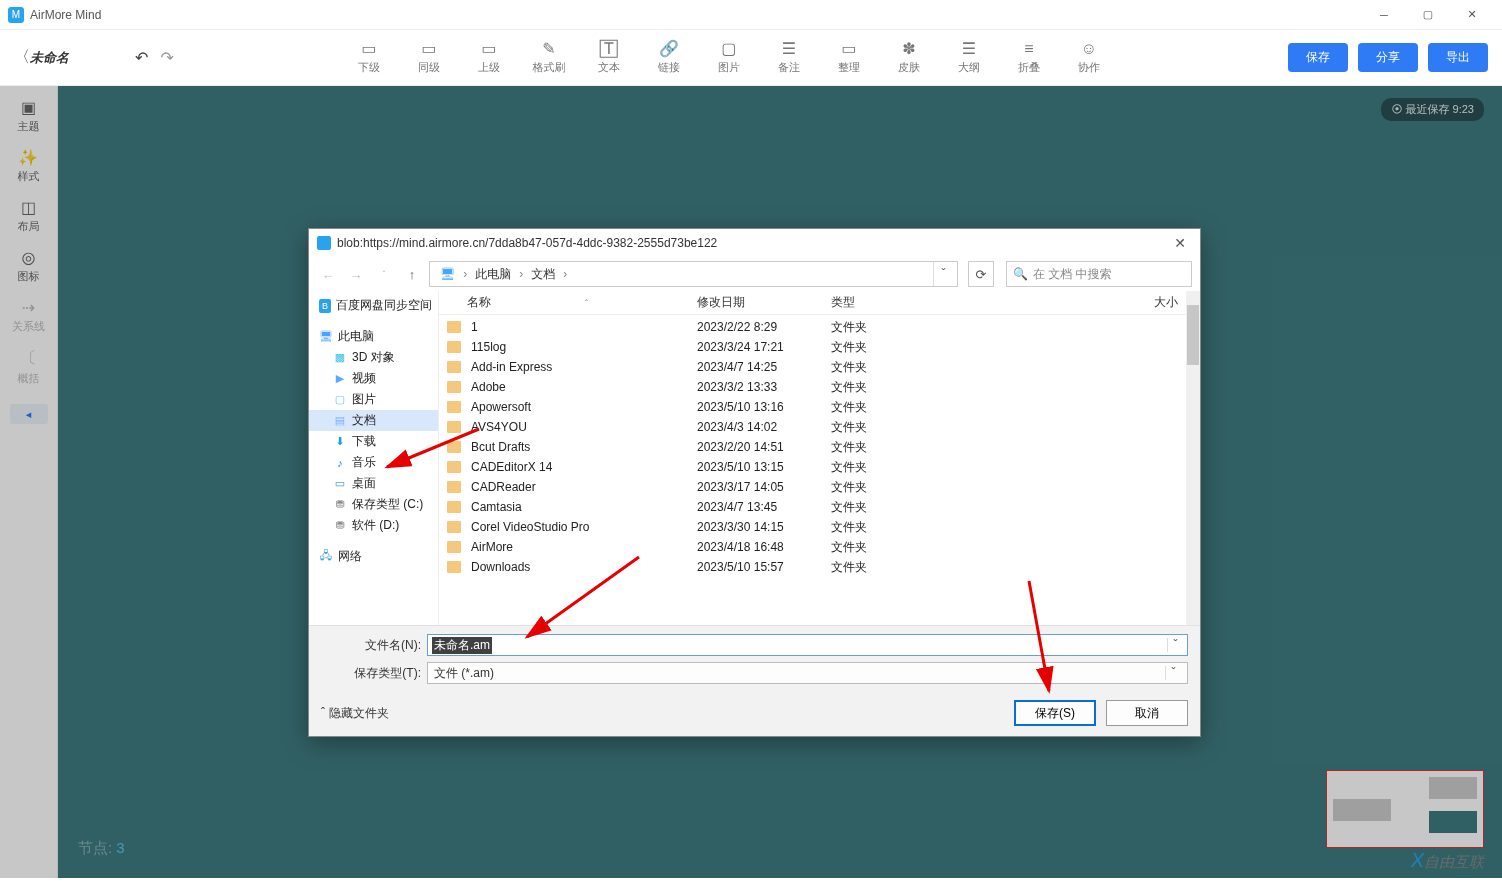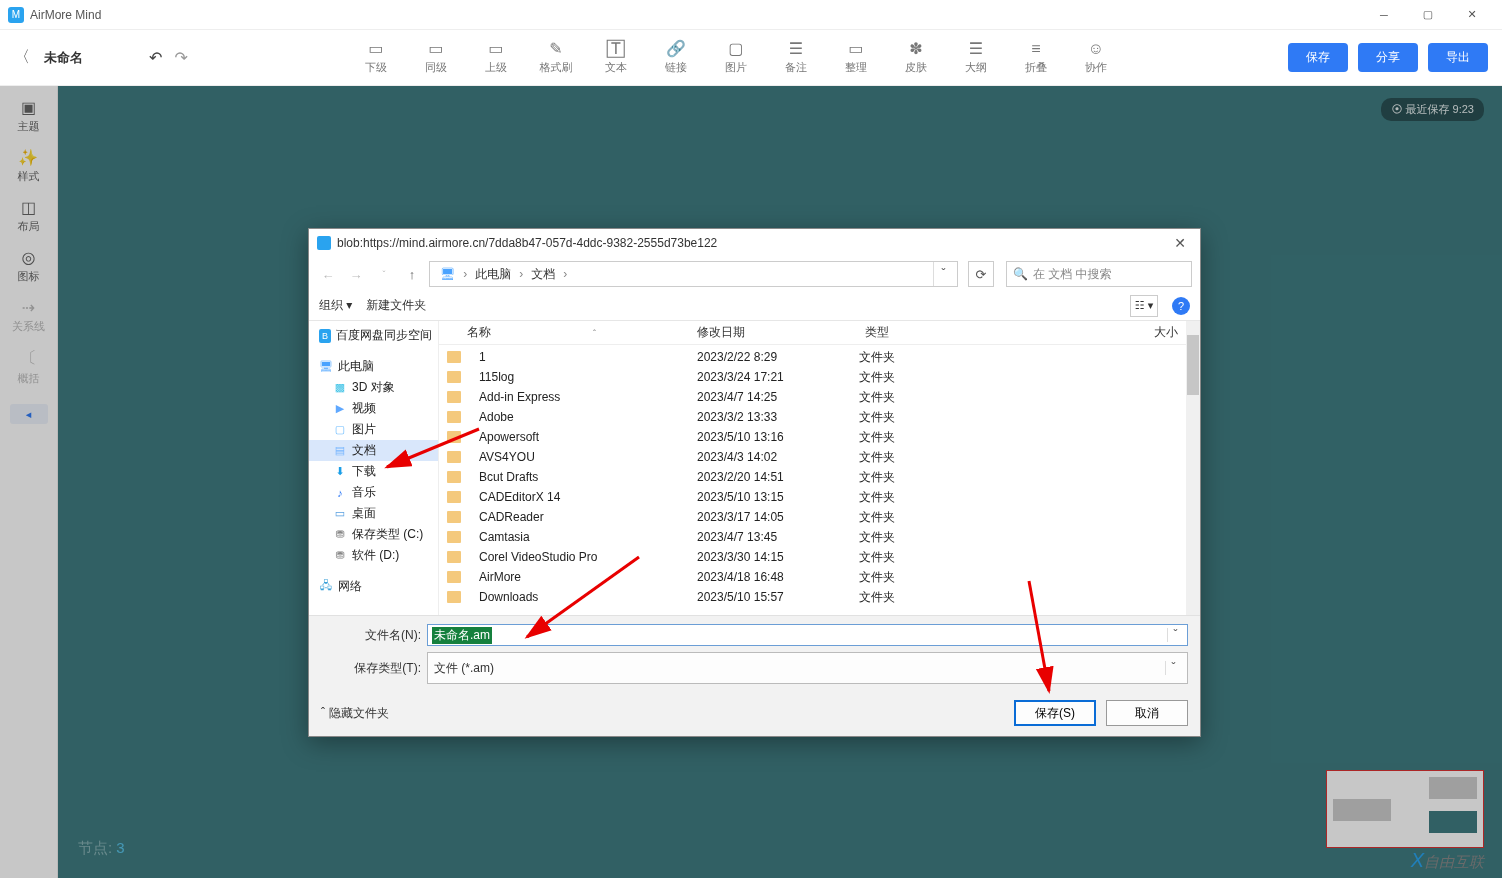--- a/index.html
+++ b/index.html
@@ -4,21 +4,21 @@
 <style>
 html,body{margin:0;padding:0;width:1502px;height:882px;font-family:"Microsoft YaHei","Segoe UI",sans-serif;font-size:12px;overflow:hidden;background:#fff;}
 *{box-sizing:border-box;}
 
 .titlebar{height:30px;background:#fff;display:flex;align-items:center;padding:0 8px;color:#555;border-bottom:1px solid #eee;}
 .titlebar .logo{width:16px;height:16px;background:#2aa3ef;border-radius:3px;display:flex;align-items:center;justify-content:center;color:#fff;font-size:10px;margin-right:6px;}
 .titlebar .spacer{flex:1;}
 .titlebar .winbtn{width:44px;height:28px;display:flex;align-items:center;justify-content:center;color:#555;font-size:11px;}
 
 .apptoolbar{height:56px;background:#fff;display:flex;align-items:center;padding:0 14px;border-bottom:1px solid #eee;color:#666;}
-.apptoolbar .docname{font-size:13px;font-weight:bold;color:#333;margin-left:14px;}
+.apptoolbar .docname{font-size:13px;font-weight:bold;color:#333;margin-left:0;font-style:italic;}
 .apptoolbar .tbgroup{display:flex;flex:1;justify-content:center;gap:24px;}
 .tbitem{display:flex;flex-direction:column;align-items:center;gap:2px;font-size:11px;color:#777;width:36px;}
 .tbitem .gly{font-size:16px;height:18px;line-height:18px;}
 .apptoolbar .btn{background:#2f7af5;color:#fff;padding:6px 18px;border-radius:4px;font-size:12px;margin-left:10px;}
 
 .appmain{position:relative;height:792px;display:flex;}
 .leftrail{width:58px;background:#fff;border-right:1px solid #eee;display:flex;flex-direction:column;align-items:center;padding-top:8px;gap:6px;}
 .railitem{display:flex;flex-direction:column;align-items:center;gap:2px;font-size:11px;color:#666;width:100%;padding:4px 0;}
 .railitem .gly{font-size:16px;}
 .railitem.dis{color:#bbb;}
@@ -68,35 +68,35 @@
 .ic.doc{color:#77b6ff;}
 .ic.down{color:#1a9ee7;}
 .ic.music{color:#2f7af5;}
 .ic.desk{color:#5aa0e0;}
 .ic.drive{color:#888;}
 .ic.baidu{background:#2aa3ef;color:#fff;border-radius:2px;font-size:9px;}
 .ic.net{color:#3aa0d8;}
 .filepane{flex:1;display:flex;flex-direction:column;}
 .fhdr{height:24px;display:flex;align-items:center;border-bottom:1px solid #eee;font-size:12px;color:#333;}
 .fcol{padding:0 8px;overflow:hidden;}
-.c-name{width:250px;display:flex;align-items:center;gap:12px;}
+.c-name{width:250px;display:flex;align-items:center;gap:4px;}
 .c-date{width:134px;}
-.c-type{width:108px;text-align:center;}
+.c-type{width:108px;}
 .c-size{flex:1;text-align:right;}
 .flist{flex:1;overflow:hidden;padding:2px 0;}
 .frow{height:20px;display:flex;align-items:center;font-size:12px;color:#222;}
 .fdr{width:14px;height:12px;background:#f4c97d;border-radius:1px;margin-right:6px;display:inline-block;}
 .sbr{width:14px;background:#f0f0f0;display:flex;flex-direction:column;}
 .sbr .th{height:60px;background:#c6c6c6;margin:14px 1px 0;}
 .dlg-foot{background:#f2f2f2;padding:8px 12px 10px;border-top:1px solid #e1e1e1;}
 .ffrow{display:flex;align-items:center;margin-bottom:6px;}
 .ffrow label{width:100px;text-align:right;margin-right:6px;color:#333;font-size:12px;}
 .ffrow .inp{flex:1;height:22px;border:1px solid #6b9ed6;background:#fff;display:flex;align-items:center;padding:0 4px;}
-.ffrow .sel{flex:1;height:32px;border:1px solid #bbb;background:#fdfdfd;display:flex;align-items:center;padding:0 6px;color:#333;}
-.inp .seltext{background:#15803d;color:#fff;padding:0 2px;}
+.ffrow .sel{flex:1;height:22px;border:1px solid #bbb;background:#fdfdfd;display:flex;align-items:center;padding:0 6px;color:#333;}
+.inp .seltext{background:#404040;color:#fff;padding:0 2px;}
 .caret{width:16px;text-align:center;color:#555;border-left:1px solid #ddd;}
 .dlg-actions{display:flex;align-items:center;margin-top:16px;}
 .hidebtn{color:#333;display:flex;align-items:center;gap:4px;}
 .dlg-actions .sp{flex:1;}
 .winbtn2{width:82px;height:26px;border:1px solid #999;background:#fdfdfd;display:flex;align-items:center;justify-content:center;margin-left:10px;}
 .winbtn2.primary{border:2px solid #0a6cd6;}
 
 .arrows{position:absolute;left:0;top:0;width:893px;height:509px;pointer-events:none;}
 </style>
 </head>
@@ -243,27 +243,20 @@
         <span class="crumb sep">›</span>
         <div style="flex:1"></div>
         <div class="crumbdrop">ˇ</div>
       </div>
       <div class="refresh">⟳</div>
       <div class="searchbox">
         <span style="margin-right:5px;">🔍</span>
         <span>在 文档 中搜索</span>
       </div>
     </div>
-    <div class="dlg-tools">
-      <div><span>组织</span> ▾</div>
-      <div>新建文件夹</div>
-      <div class="sp"></div>
-      <div class="viewbtn">☷ ▾</div>
-      <div class="helpbtn">?</div>
-    </div>
     <div class="dlg-body">
       <div class="tree" id="tree">
           <div class="tnode l1">
             <span class="ic baidu">B</span>
             <span>百度网盘同步空间</span>
           </div>
           <div style="height: 10px;"></div>
           <div class="tnode l1">
             <span class="ic monitor">🖥</span>
             <span>此电脑</span>

